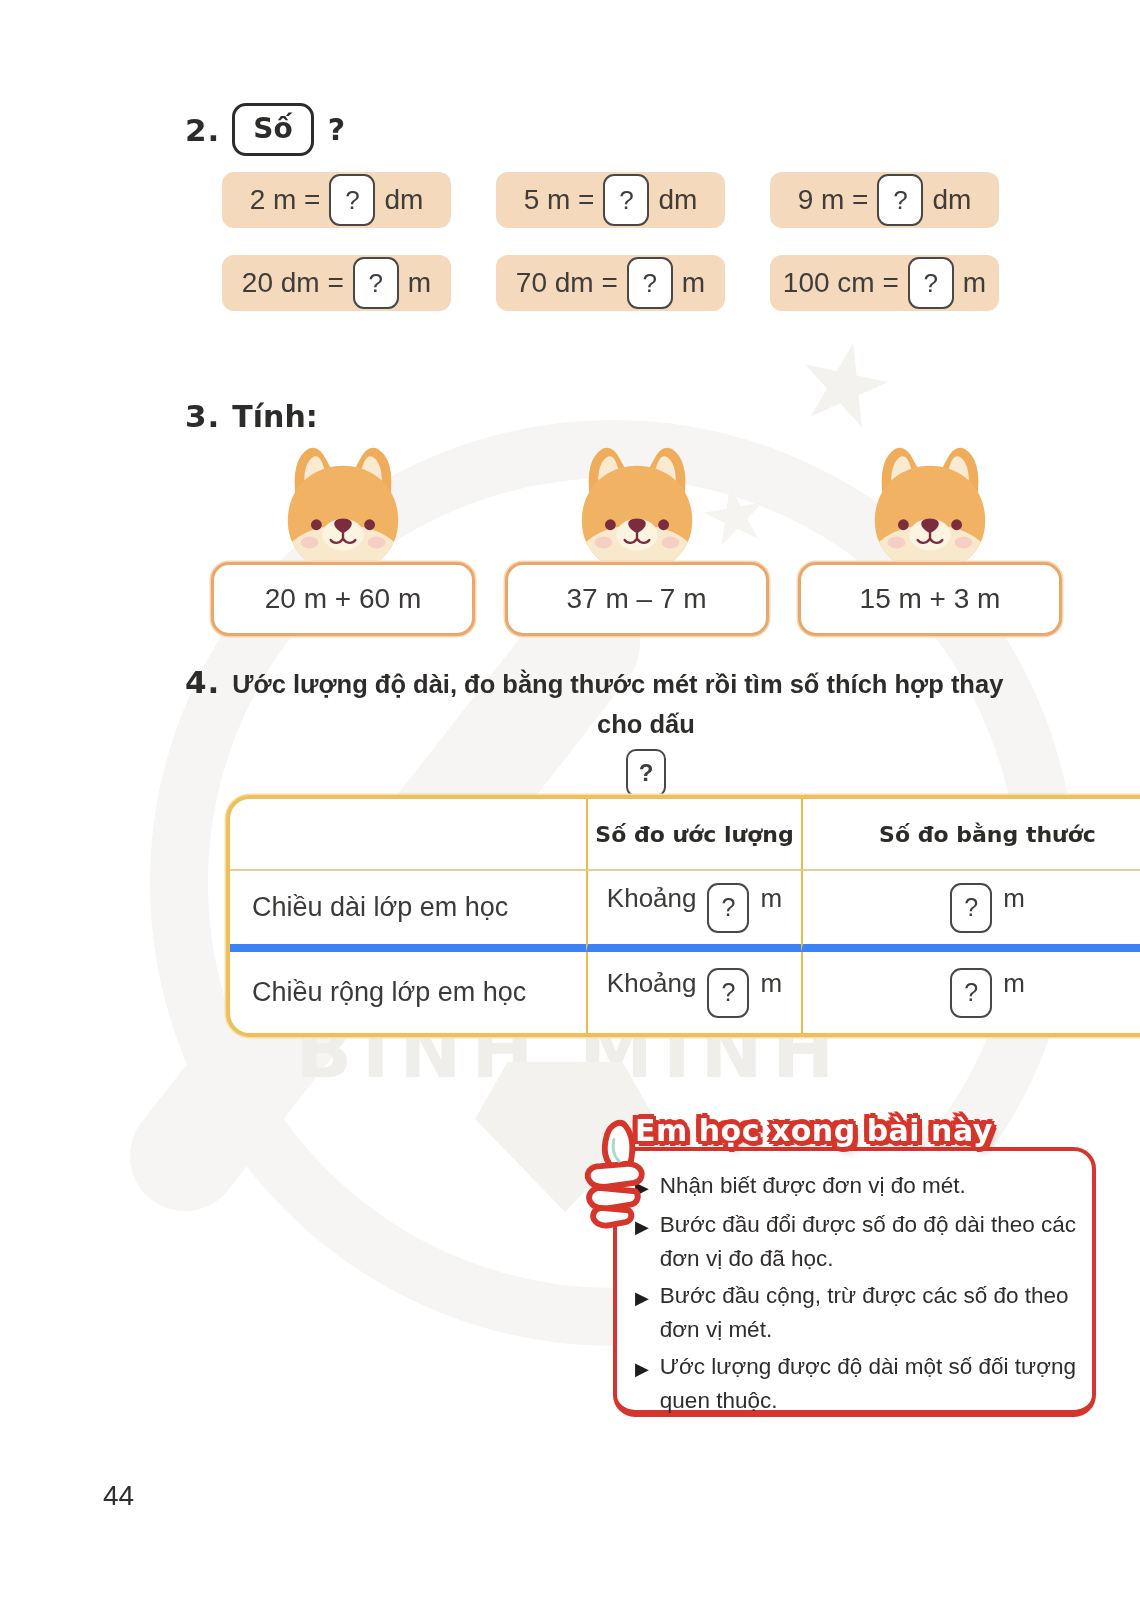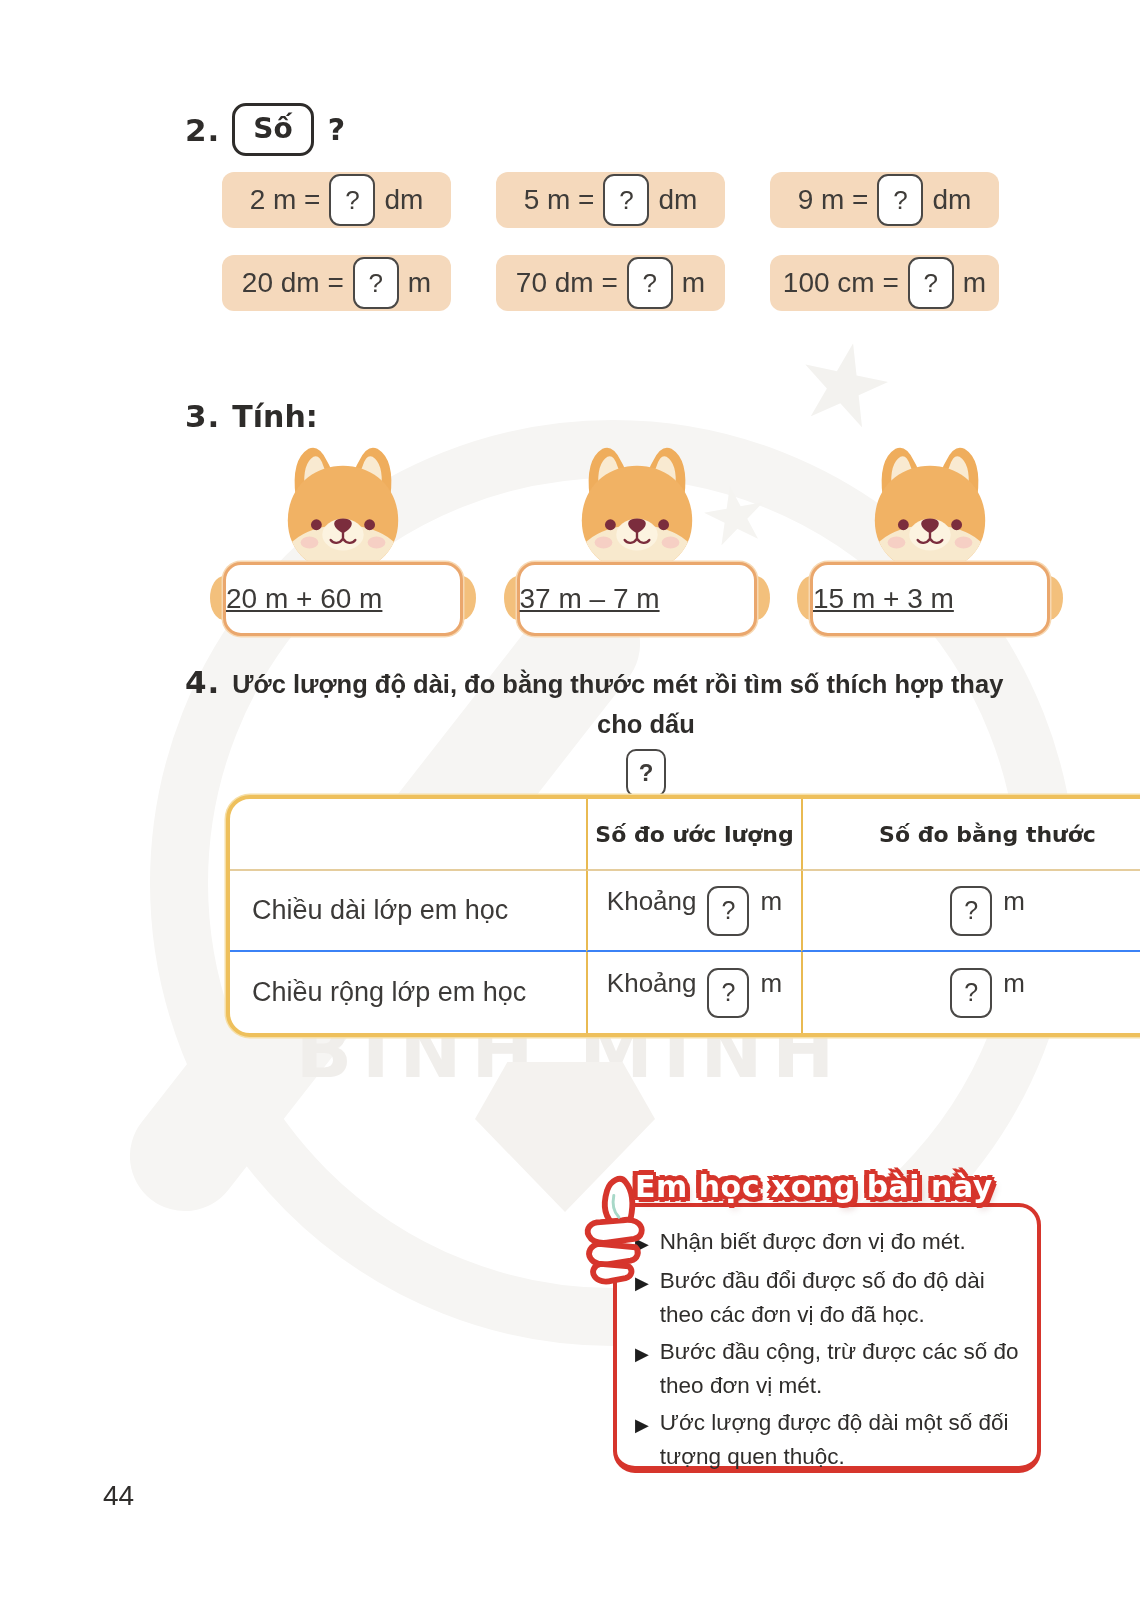--- a/index.html
+++ b/index.html
@@ -44,48 +44,48 @@
     border-radius:11px; font-size:26px; color:#3f3c39; flex:none; }
 
   
   .dogs { position:absolute; left:223px; top:440px; width:827px;
     display:flex; justify-content:space-between; }
   .dog-stack { position:relative; width:240px; display:flex; flex-direction:column; align-items:center; }
   .dog { width:152px; height:138px; margin-bottom:-16px; position:relative; z-index:0; }
   .paw { position:absolute; width:28px; height:44px; border-radius:50%;
     background:#f3c07c; bottom:16px; z-index:0; }
   .paw-l { left:-13px; } .paw-r { right:-13px; }
-  .sign { position:relative; z-index:1; width:240px; height:74px; background:#fff;
+  .sign { position:relative; z-index:1; width:264px; height:74px; background:#fff;
     border:3px solid #eaa76d; border-radius:18px; box-shadow:0 0 0 1.5px #f7d8b2;
-    display:flex; align-items:center; justify-content:flex-start; font-size:28px; color:#3c3a38; box-sizing:border-box;text-decoration:underline; }
+    display:flex; align-items:center; justify-content:center; font-size:28px; color:#3c3a38; box-sizing:border-box; }
 
   
   .ex4-head { position:absolute; left:185px; top:664px; width:880px;
     font-family:"Liberation Sans", sans-serif; font-weight:bold; color:#2e2c2a; }
   .ex4-line1 { display:flex; align-items:baseline; font-size:25.5px; }
   .ex4-line1 .h-num { font-family:"DejaVu Sans", sans-serif; }
   .ex4-line2 { display:flex; align-items:center; gap:10px; font-size:25.5px;
     margin-top:10px; margin-left:42px;flex-direction:column; }
   .qbox-sm { width:36px; height:44px; font-size:24px; border-radius:10px; }
 
   .etable { position:absolute; left:226px; top:795px; width:950px; height:242px;
     background:#fff; border:4px solid #eec05c; border-radius:24px;
     box-shadow:0 0 0 1.5px #f6dfa8; box-sizing:border-box;
     display:grid; grid-template-columns:356px 215px 1fr; grid-template-rows:72px 81px 81px; }
   .tcell { display:flex; align-items:center; justify-content:center; box-sizing:border-box; }
   .tcell.c2, .tcell.c3 { border-left:2px solid #e9ba52; }
   .tcell.hrow { border-bottom:2px solid #e5cd9d; font-family:"DejaVu Sans", sans-serif;
     font-weight:bold; font-size:22px; color:#2d2b28; }
-  .tcell.r1 { border-bottom:2px solid #3b82f6; }
+  .tcell.r1 { border-bottom:8px solid #3b82f6; }
   .tcell.label { justify-content:flex-start; padding-left:22px; font-size:27px; }
   .tcell .est { display:flex; align-items:flex-start; gap:11px; font-size:26px; }
   .qbox-t { width:38px; height:46px; font-size:25px; }
 
   
-  .callout { position:absolute; left:613px; top:1203px; width:428px; height:270px;
+  .callout { position:absolute; left:613px; top:1147px; width:483px; height:270px;
     background:#fff; border:4px solid #d6352c; border-bottom-width:7px;
     border-radius:22px; box-sizing:border-box; }
   .callout-title { position:absolute; left:18px; top:-38px; white-space:nowrap;
     font-family:"DejaVu Sans", sans-serif; font-weight:bold; font-size:30px;
     letter-spacing:0.5px; color:#ffffff;
     text-shadow:
       3px 0 0 #d6352c, -3px 0 0 #d6352c, 0 3px 0 #d6352c, 0 -3px 0 #d6352c,
       3px 3px 0 #d6352c, -3px -3px 0 #d6352c, 3px -3px 0 #d6352c, -3px 3px 0 #d6352c,
       5px 1px 0 #d6352c, -5px 1px 0 #d6352c, 1px 5px 0 #d6352c, 1px -5px 0 #d6352c,
       5px 4px 0 #d6352c, -5px -4px 0 #d6352c, 4px 6px 7px rgba(120,20,15,0.25); }

